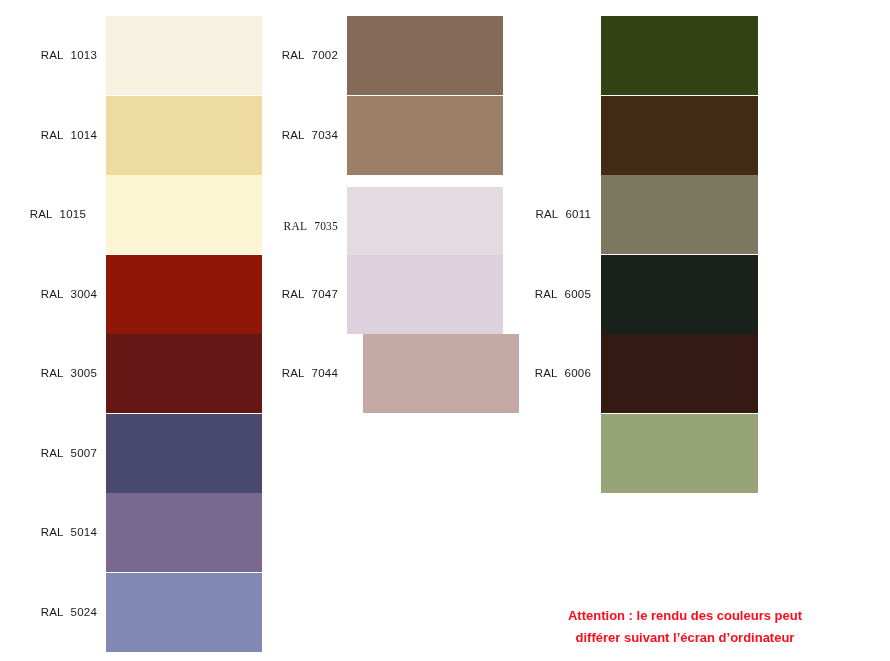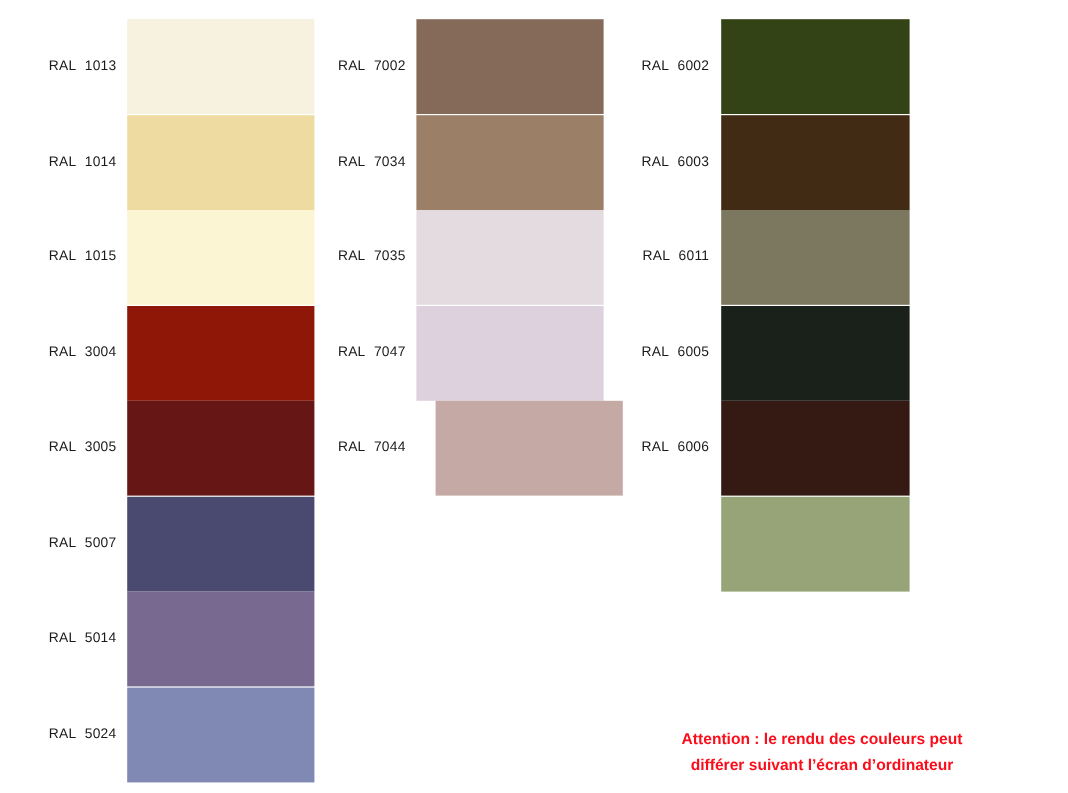--- a/index.html
+++ b/index.html
@@ -90,21 +90,21 @@
 <div id="chart-root">
     <div class="swatch-column" id="column-1">
       <div class="swatch-row" style="top: 16px; left: 0px; right: 0px;">
         <div class="swatch-label"><span class="ral-prefix">RAL</span><span class="ral-code">1013</span></div>
         <div class="swatch-chip" style="background: rgb(247, 242, 223);"></div>
       </div>
       <div class="swatch-row" style="top: 95.5px; left: 0px; right: 0px;">
         <div class="swatch-label"><span class="ral-prefix">RAL</span><span class="ral-code">1014</span></div>
         <div class="swatch-chip" style="background: rgb(238, 219, 162);"></div>
       </div>
-      <div class="swatch-row" style="top: 175px; left: 0px; right: 0px;">
+      <div class="swatch-row" style="top: 175px; left: 0px; right: 11px;">
         <div class="swatch-label"><span class="ral-prefix">RAL</span><span class="ral-code">1015</span></div>
         <div class="swatch-chip" style="background: rgb(252, 245, 211);"></div>
       </div>
       <div class="swatch-row" style="top: 254.5px; left: 0px; right: 0px;">
         <div class="swatch-label"><span class="ral-prefix">RAL</span><span class="ral-code">3004</span></div>
         <div class="swatch-chip" style="background: rgb(142, 23, 8);"></div>
       </div>
       <div class="swatch-row" style="top: 334px; left: 0px; right: 0px;">
         <div class="swatch-label"><span class="ral-prefix">RAL</span><span class="ral-code">3005</span></div>
         <div class="swatch-chip" style="background: rgb(101, 22, 21);"></div>
@@ -124,40 +124,38 @@
     </div>
     <div class="swatch-column" id="column-2">
       <div class="swatch-row" style="top: 16px; left: 0px; right: 0px;">
         <div class="swatch-label"><span class="ral-prefix">RAL</span><span class="ral-code">7002</span></div>
         <div class="swatch-chip" style="background: rgb(134, 106, 89);"></div>
       </div>
       <div class="swatch-row" style="top: 95.5px; left: 0px; right: 0px;">
         <div class="swatch-label"><span class="ral-prefix">RAL</span><span class="ral-code">7034</span></div>
         <div class="swatch-chip" style="background: rgb(155, 127, 102);"></div>
       </div>
-      <div class="swatch-row" style="top: 175px; left: 0px; right: 0px;">
+      <div class="swatch-row" style="top: 187px; left: 0px; right: 0px; font-family: Liberation Serif, serif;">
         <div class="swatch-label"><span class="ral-prefix">RAL</span><span class="ral-code">7035</span></div>
         <div class="swatch-chip" style="background: rgb(227, 219, 224);"></div>
       </div>
       <div class="swatch-row" style="top: 254.5px; left: 0px; right: 0px;">
         <div class="swatch-label"><span class="ral-prefix">RAL</span><span class="ral-code">7047</span></div>
         <div class="swatch-chip" style="background: rgb(221, 209, 221);"></div>
       </div>
       <div class="swatch-row" style="top: 334px; left: 16px; right: 0px;">
         <div class="swatch-label"><span class="ral-prefix">RAL</span><span class="ral-code">7044</span></div>
         <div class="swatch-chip" style="background: rgb(196, 169, 165);"></div>
       </div>
     </div>
     <div class="swatch-column" id="column-3">
       <div class="swatch-row" style="top: 16px; left: 0px; right: 0px;">
-        <div class="swatch-label"><span class="ral-prefix">RAL</span><span class="ral-code">6002</span></div>
         <div class="swatch-chip" style="background: rgb(51, 67, 22);"></div>
       </div>
       <div class="swatch-row" style="top: 95.5px; left: 0px; right: 0px;">
-        <div class="swatch-label"><span class="ral-prefix">RAL</span><span class="ral-code">6003</span></div>
         <div class="swatch-chip" style="background: rgb(66, 43, 21);"></div>
       </div>
       <div class="swatch-row" style="top: 175px; left: 0px; right: 0px;">
         <div class="swatch-label"><span class="ral-prefix">RAL</span><span class="ral-code">6011</span></div>
         <div class="swatch-chip" style="background: rgb(124, 119, 95);"></div>
       </div>
       <div class="swatch-row" style="top: 254.5px; left: 0px; right: 0px;">
         <div class="swatch-label"><span class="ral-prefix">RAL</span><span class="ral-code">6005</span></div>
         <div class="swatch-chip" style="background: rgb(26, 33, 27);"></div>
       </div>

